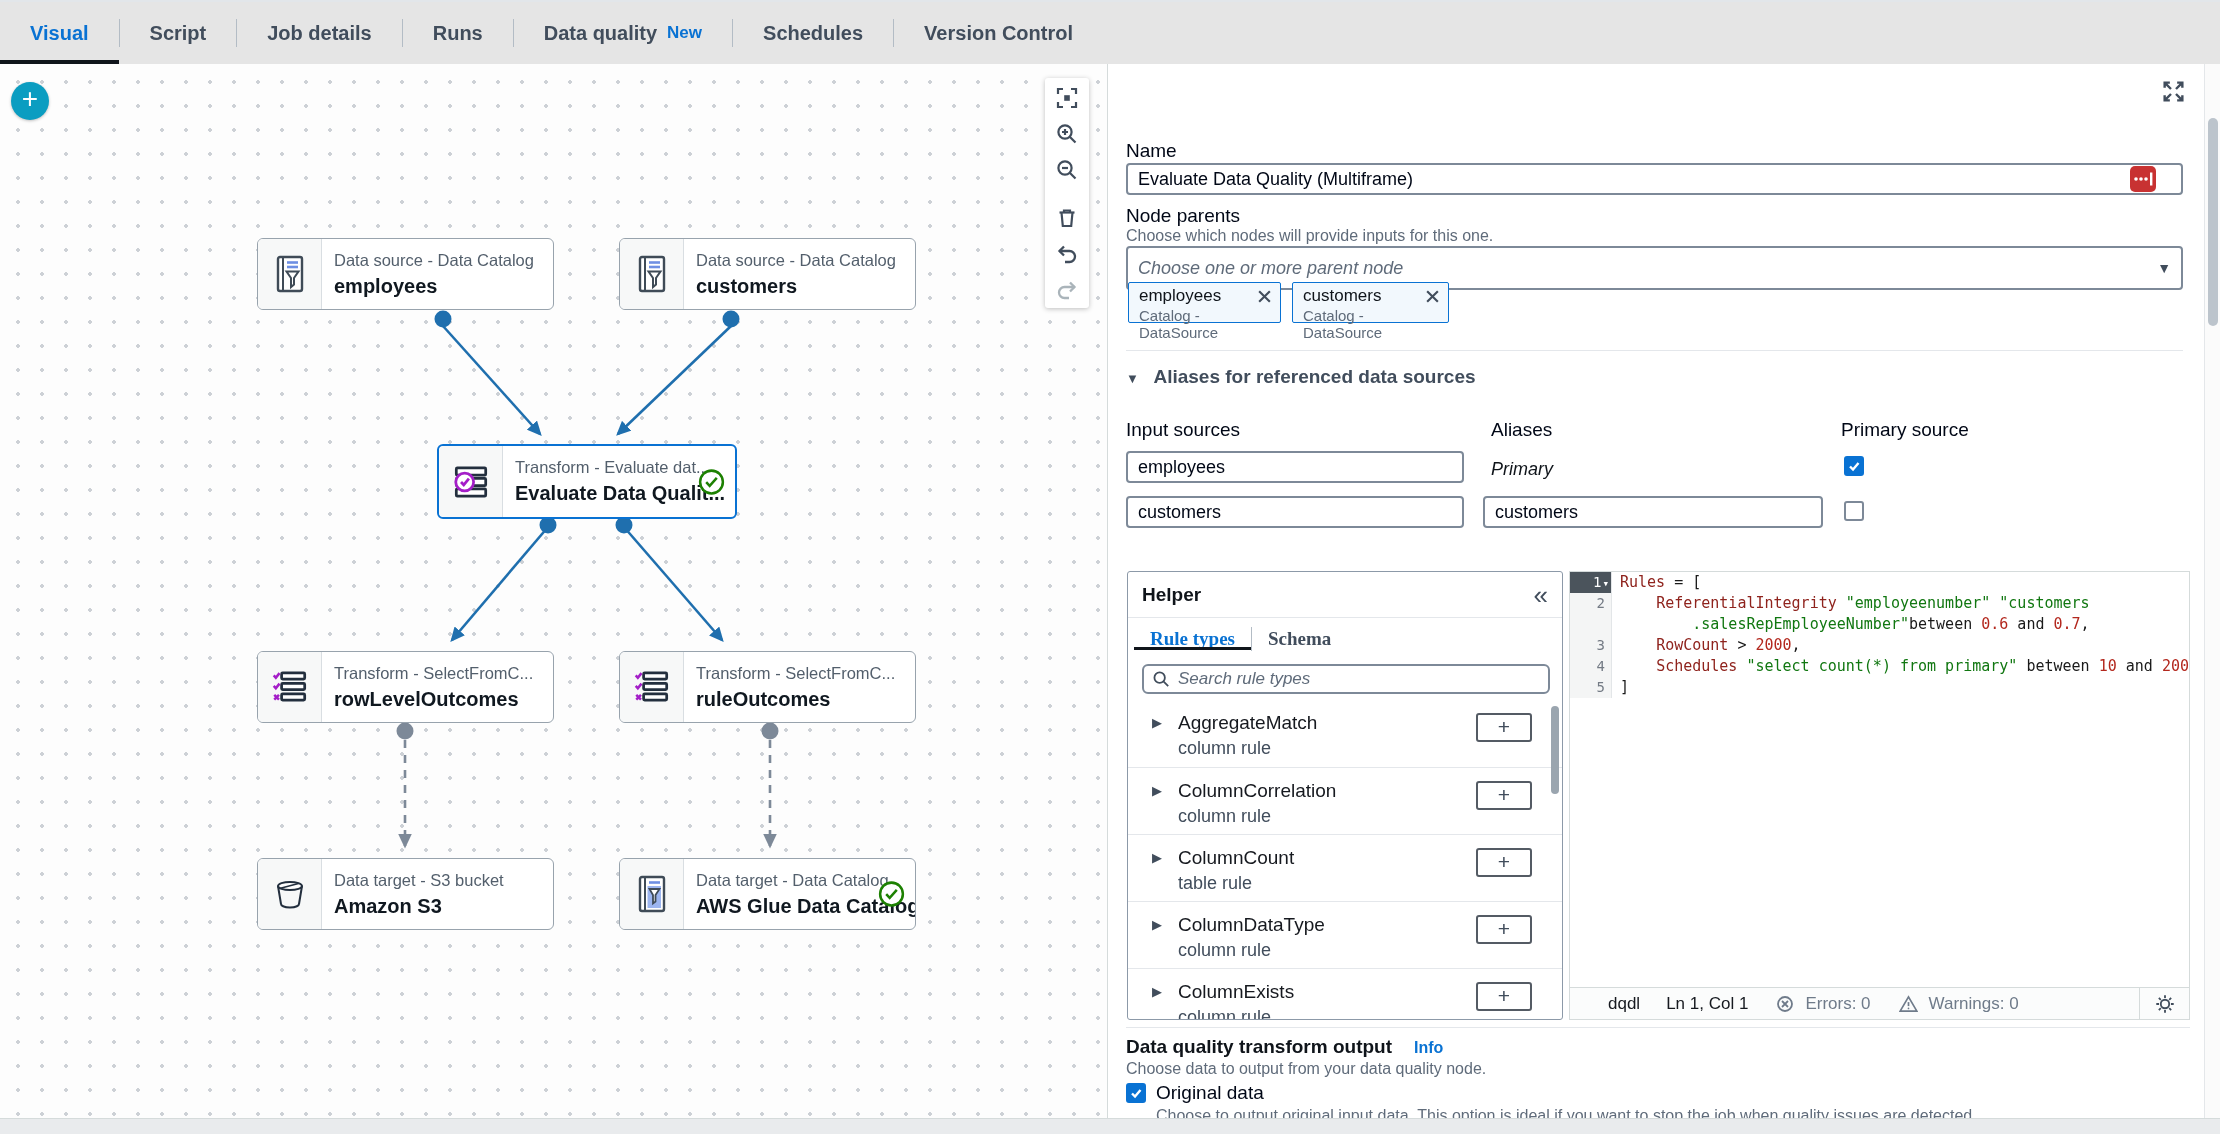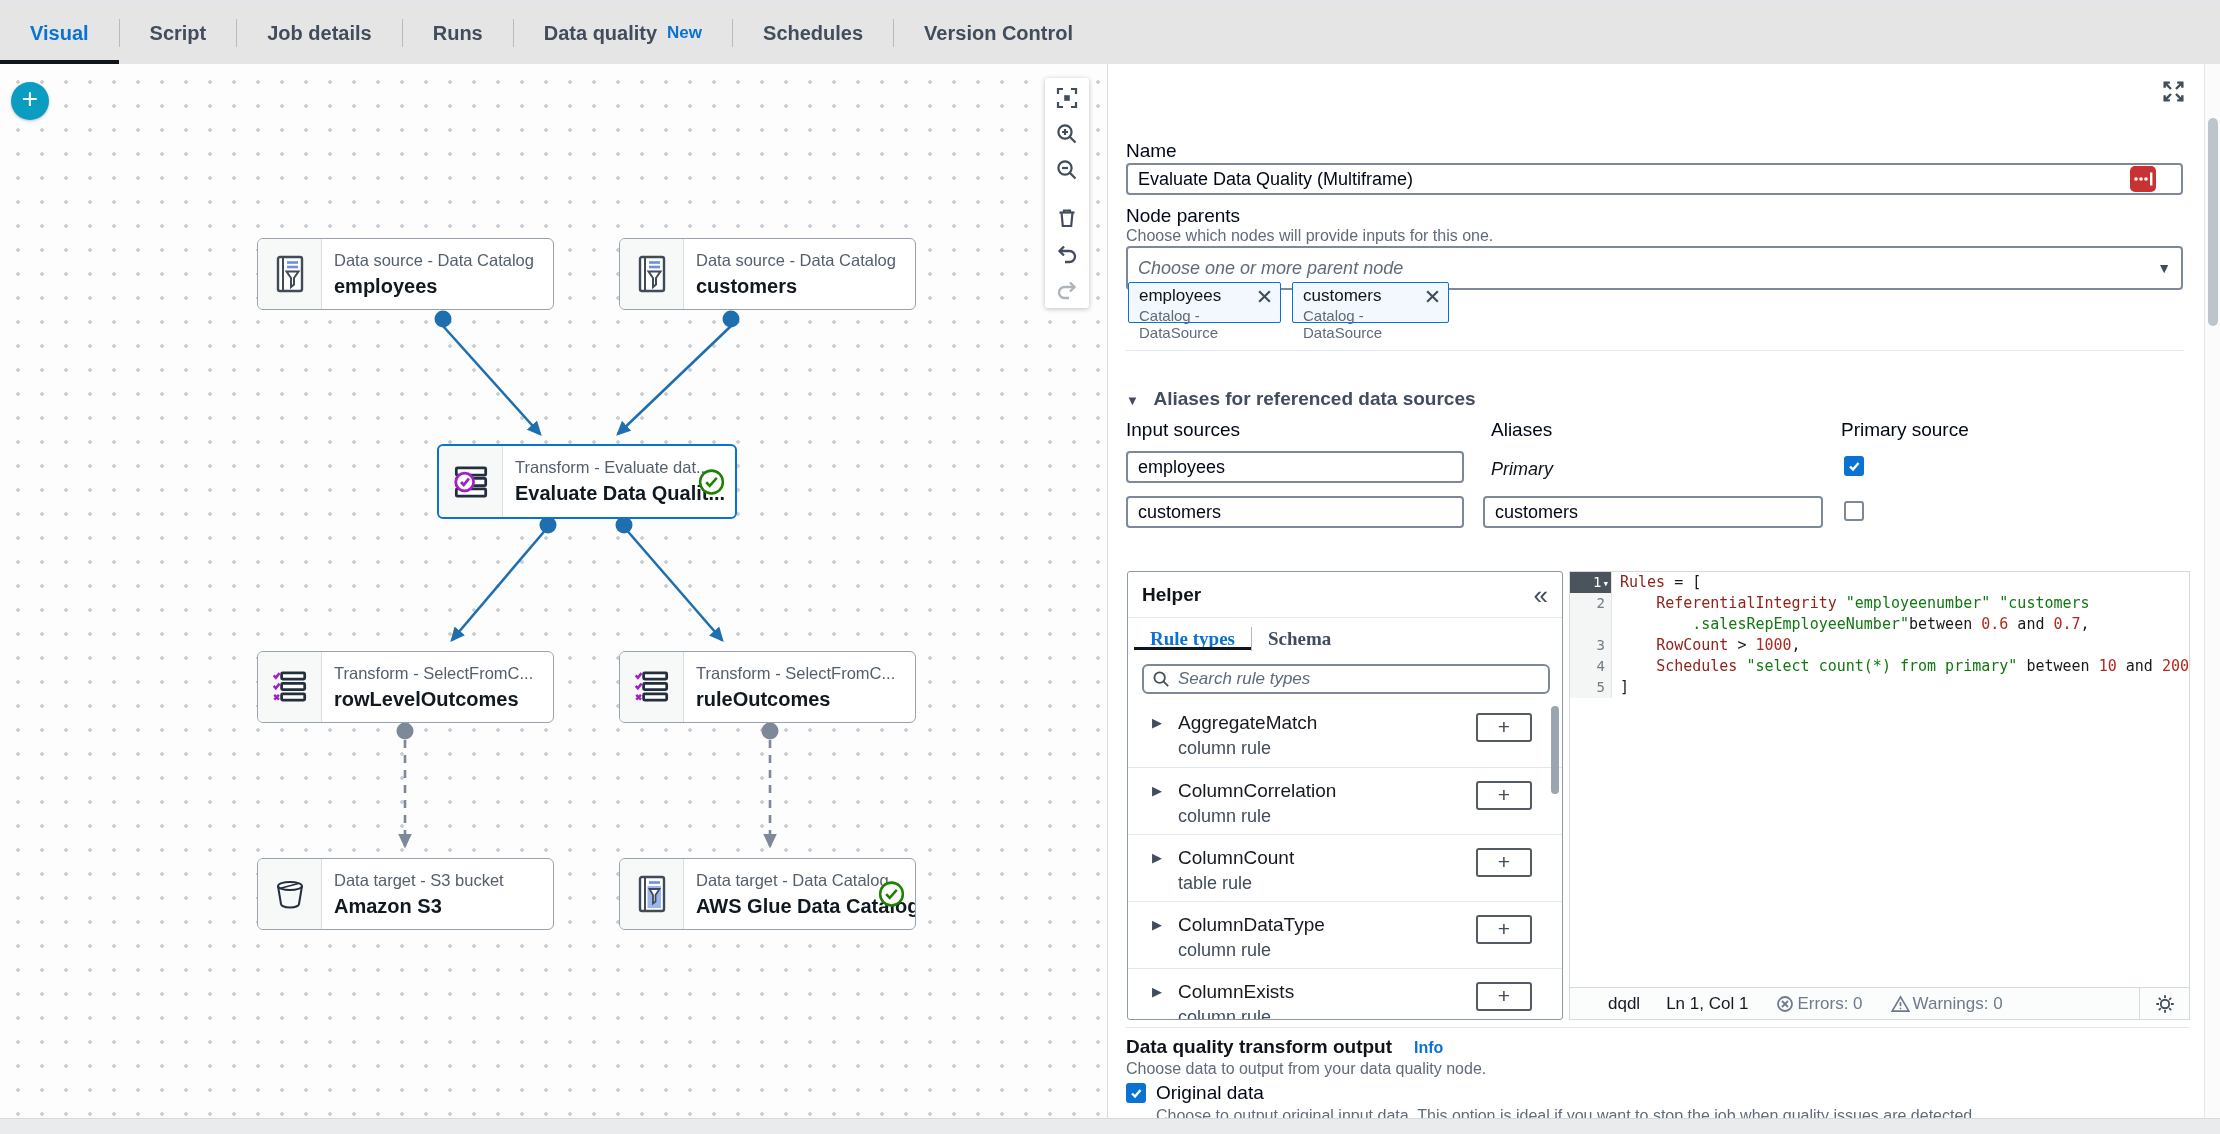--- a/index.html
+++ b/index.html
@@ -67,21 +67,21 @@
   #parent-select .caret { font-size:14px; color:#414d5c; }
 
   .token { position:absolute; height:41px; background:#f2f8fd; border:1.5px solid #0972d3; border-radius:2px;
     padding:3px 8px 3px 10px; cursor:default; }
   .token .trow { display:flex; align-items:center; gap:14px; }
   .token .tname { font-size:17px; color:#0f141a; }
   .token .tclose { margin-left:auto; cursor:pointer; display:flex; }
   .token .ttype { font-size:15px; color:#5f6b7a; margin-top:1px; }
 
   .hdivider { position:absolute; height:1px; background:#e4e7eb; }
-  #aliases-header { position:absolute; left:18px; top:302px; font-size:19px; font-weight:bold; color:#414d5c; cursor:pointer;margin-top:22px; }
+  #aliases-header { position:absolute; left:18px; top:302px; font-size:19px; font-weight:bold; color:#414d5c; cursor:pointer; }
   #aliases-header .caret { font-size:13px; margin-right:10px; color:#414d5c; }
 
   .alias-plain { position:absolute; font-size:18px; font-style:italic; color:#0f141a; }
   .cbx { position:absolute; width:20px; height:20px; border:2px solid #7d8998; border-radius:3px; background:#fff; cursor:pointer; }
   .cbx.checked { background:#0972d3; border-color:#0972d3; display:flex; align-items:center; justify-content:center; }
 
   
   #helper { position:absolute; left:19px; top:507px; width:436px; height:449px; border:1.5px solid #8c99a8;
     border-radius:3px; background:#fff; overflow:hidden; }
   #helper-header { height:46px; border-bottom:1px solid #e4e7eb; display:flex; align-items:center; padding:0 14px; }
@@ -115,21 +115,21 @@
   .code-row { display:flex; height:21px; line-height:21px; }
   .gutter-cell { width:42px; flex:0 0 42px; background:#f4f5f5; border-right:1px solid #e3e6e8; color:#747b85;
     text-align:right; padding-right:6px; font-size:14px; user-select:none; }
   .gutter-cell.active { background:#4b545c; color:#fff; text-align:right; padding-right:2px; }
   .gutter-cell.active .fold { font-size:11px; margin-left:1px; }
   .code-text { padding-left:8px; white-space:pre; overflow:hidden; }
   .tk-kw { color:#8f231d; } .tk-str { color:#117711; } .tk-num { color:#b3281e; } .tk-pl { color:#1a1a1a; }
   #editor-statusbar { height:32px; border-top:1px solid #d5dbdb; background:#fbfcfc; display:flex; align-items:center; }
   #editor-statusbar .mode { margin-left:38px; font-size:17px; color:#16191f; }
   #editor-statusbar .pos { margin-left:26px; font-size:17px; color:#16191f; }
-  .stat-item { display:flex; align-items:center; gap:3px; margin-left:28px; font-size:17px; color:#6f7b8a; }
+  .stat-item { display:flex; align-items:center; gap:11px; margin-left:28px; font-size:17px; color:#6f7b8a; }
   #editor-gear { margin-left:auto; width:50px; height:32px; border-left:1px solid #d5dbdb; display:flex;
     align-items:center; justify-content:center; cursor:pointer; }
 
   
   #output-title { position:absolute; left:18px; top:972px; font-size:19px; font-weight:bold; color:#0f141a; }
   #output-info { position:absolute; left:306px; top:975px; font-size:16px; font-weight:bold; color:#0972d3; cursor:pointer; }
   #output-help { position:absolute; left:18px; top:996px; font-size:16px; color:#5f6b7a; }
   #orig-label { position:absolute; left:48px; top:1018px; font-size:19px; color:#000716; }
   #orig-help { position:absolute; left:48px; top:1043px; font-size:16px; color:#5f6b7a; }
 
@@ -511,21 +511,21 @@
         <div class="code-row">
           <div class="gutter-cell"><span>2</span></div>
           <div class="code-text"><span class="tk-pl">    </span><span class="tk-kw">ReferentialIntegrity</span><span class="tk-pl"> </span><span class="tk-str">"employeenumber"</span><span class="tk-pl"> </span><span class="tk-str">"customers</span></div>
         </div>
         <div class="code-row">
           <div class="gutter-cell"><span></span></div>
           <div class="code-text"><span class="tk-pl">        </span><span class="tk-str">.salesRepEmployeeNumber"</span><span class="tk-pl">between </span><span class="tk-num">0.6</span><span class="tk-pl"> and </span><span class="tk-num">0.7</span><span class="tk-pl">,</span></div>
         </div>
         <div class="code-row">
           <div class="gutter-cell"><span>3</span></div>
-          <div class="code-text"><span class="tk-pl">    </span><span class="tk-kw">RowCount</span><span class="tk-pl"> &gt; </span><span class="tk-num">1000</span><span class="tk-pl">,</span></div>
+          <div class="code-text"><span class="tk-pl">    </span><span class="tk-kw">RowCount</span><span class="tk-pl"> &gt; </span><span class="tk-num">2000</span><span class="tk-pl">,</span></div>
         </div>
         <div class="code-row">
           <div class="gutter-cell"><span>4</span></div>
           <div class="code-text"><span class="tk-pl">    </span><span class="tk-kw">Schedules</span><span class="tk-pl"> </span><span class="tk-str">"select count(*) from primary"</span><span class="tk-pl"> between </span><span class="tk-num">10</span><span class="tk-pl"> and </span><span class="tk-num">200</span></div>
         </div>
         <div class="code-row">
           <div class="gutter-cell"><span>5</span></div>
           <div class="code-text"><span class="tk-pl">]</span></div>
         </div>
       </div>

